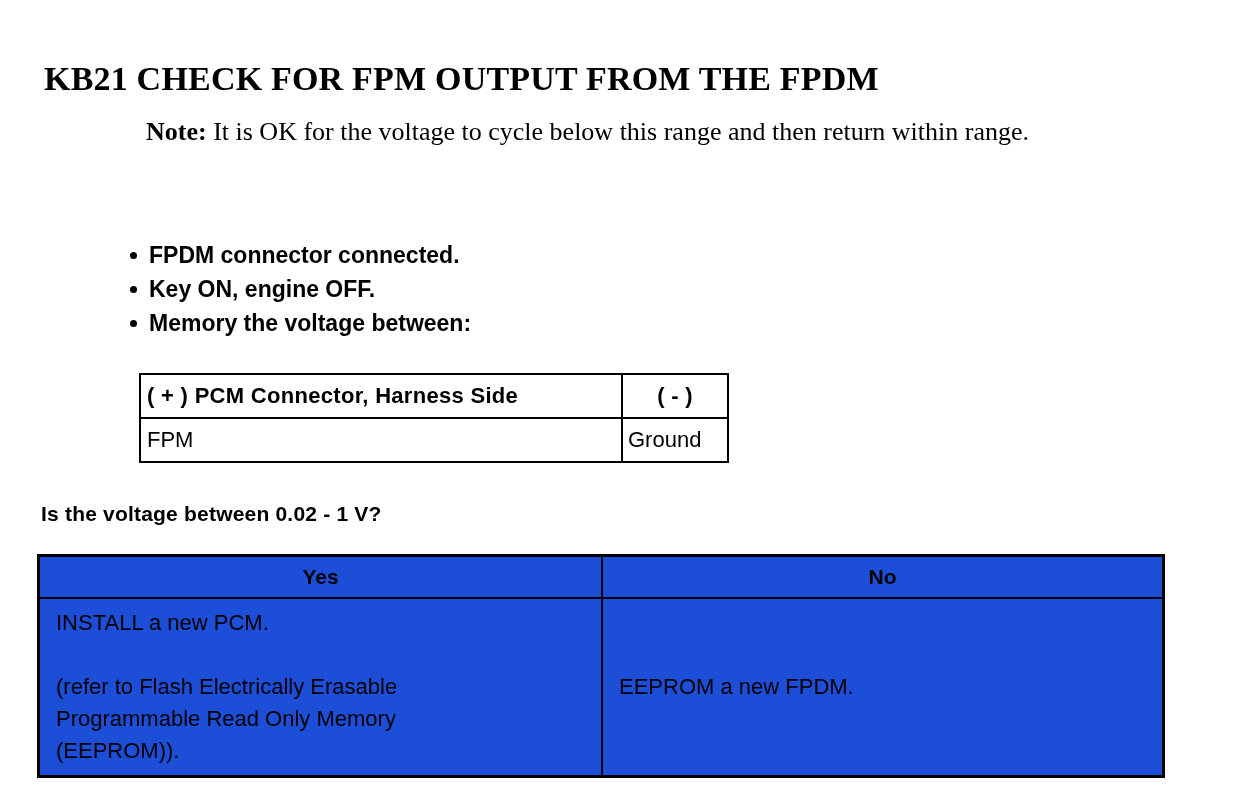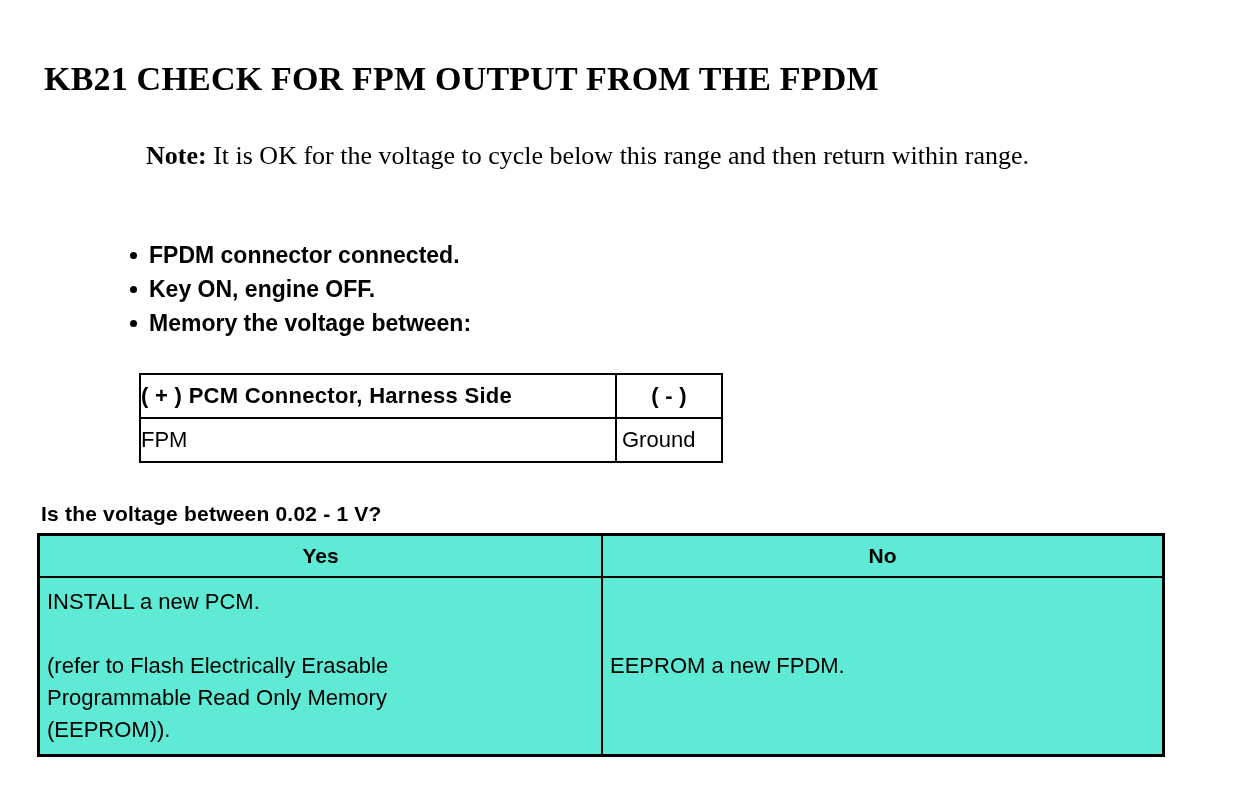--- a/index.html
+++ b/index.html
@@ -36,21 +36,21 @@
     font-size: 34px;
     line-height: 40px;
     letter-spacing: 0.2px;
     white-space: nowrap;
   }
 
   
   .note-block {
     position: absolute;
     left: 146px;
-    top: 136px;
+    top: 112px;
     width: 1050px;
     font-family: "Liberation Serif", serif;
     font-size: 26px;
     line-height: 40px;
   }
   .note-label {
     font-weight: bold;
   }
 
   
@@ -90,21 +90,21 @@
     table-layout: fixed;
     background: #fff;
   }
   .connector-table td {
     border: 2px solid #000;
     padding: 0;
     height: 42px;
     font-size: 22px;
     vertical-align: middle;
   }
-  .connector-table .c-left  { width: 474px; }
+  .connector-table .c-left  { width: 474px; padding-left: 6px; }
   .connector-table .c-right { width: 104px; }
   .connector-table .hdr {
     font-weight: bold;
     letter-spacing: 0.3px;
   }
   .connector-table .hdr.c-right { text-align: center; }
   .connector-table .val.c-right { padding-left: 5px; }
 
   
   .question {
@@ -114,46 +114,46 @@
     font-size: 21px;
     font-weight: bold;
     letter-spacing: 0.2px;
     white-space: nowrap;
   }
 
   
   .decision-table {
     position: absolute;
     left: 37px;
-    top: 533px;
+    top: 554px;
     width: 1120px;
     border-collapse: collapse;
     table-layout: fixed;
-    background: #5eead4;
+    background: #1d4ed8;
     border: 3px solid #000;
   }
   .decision-table td {
     border: 2px solid #000;
     padding: 0;
     vertical-align: top;
     font-size: 22px;
     line-height: 32px;
   }
   .decision-table .col-yes { width: 561px; }
   .decision-table .col-no  { width: 559px; }
   .decision-table .dt-head {
     height: 40px;
     text-align: center;
     font-weight: bold;
     vertical-align: middle;
     font-size: 21px;
   }
   .decision-table .dt-body {
     height: 168px;
-    padding: 8px 0 0 7px;
+    padding: 8px 0 0 16px;
     border-radius: 29px;
   }
   .decision-table .dt-body.vmid {
     vertical-align: middle;
     padding-top: 0;
   }
   .spacer-line {
     display: block;
     height: 32px;
   }

